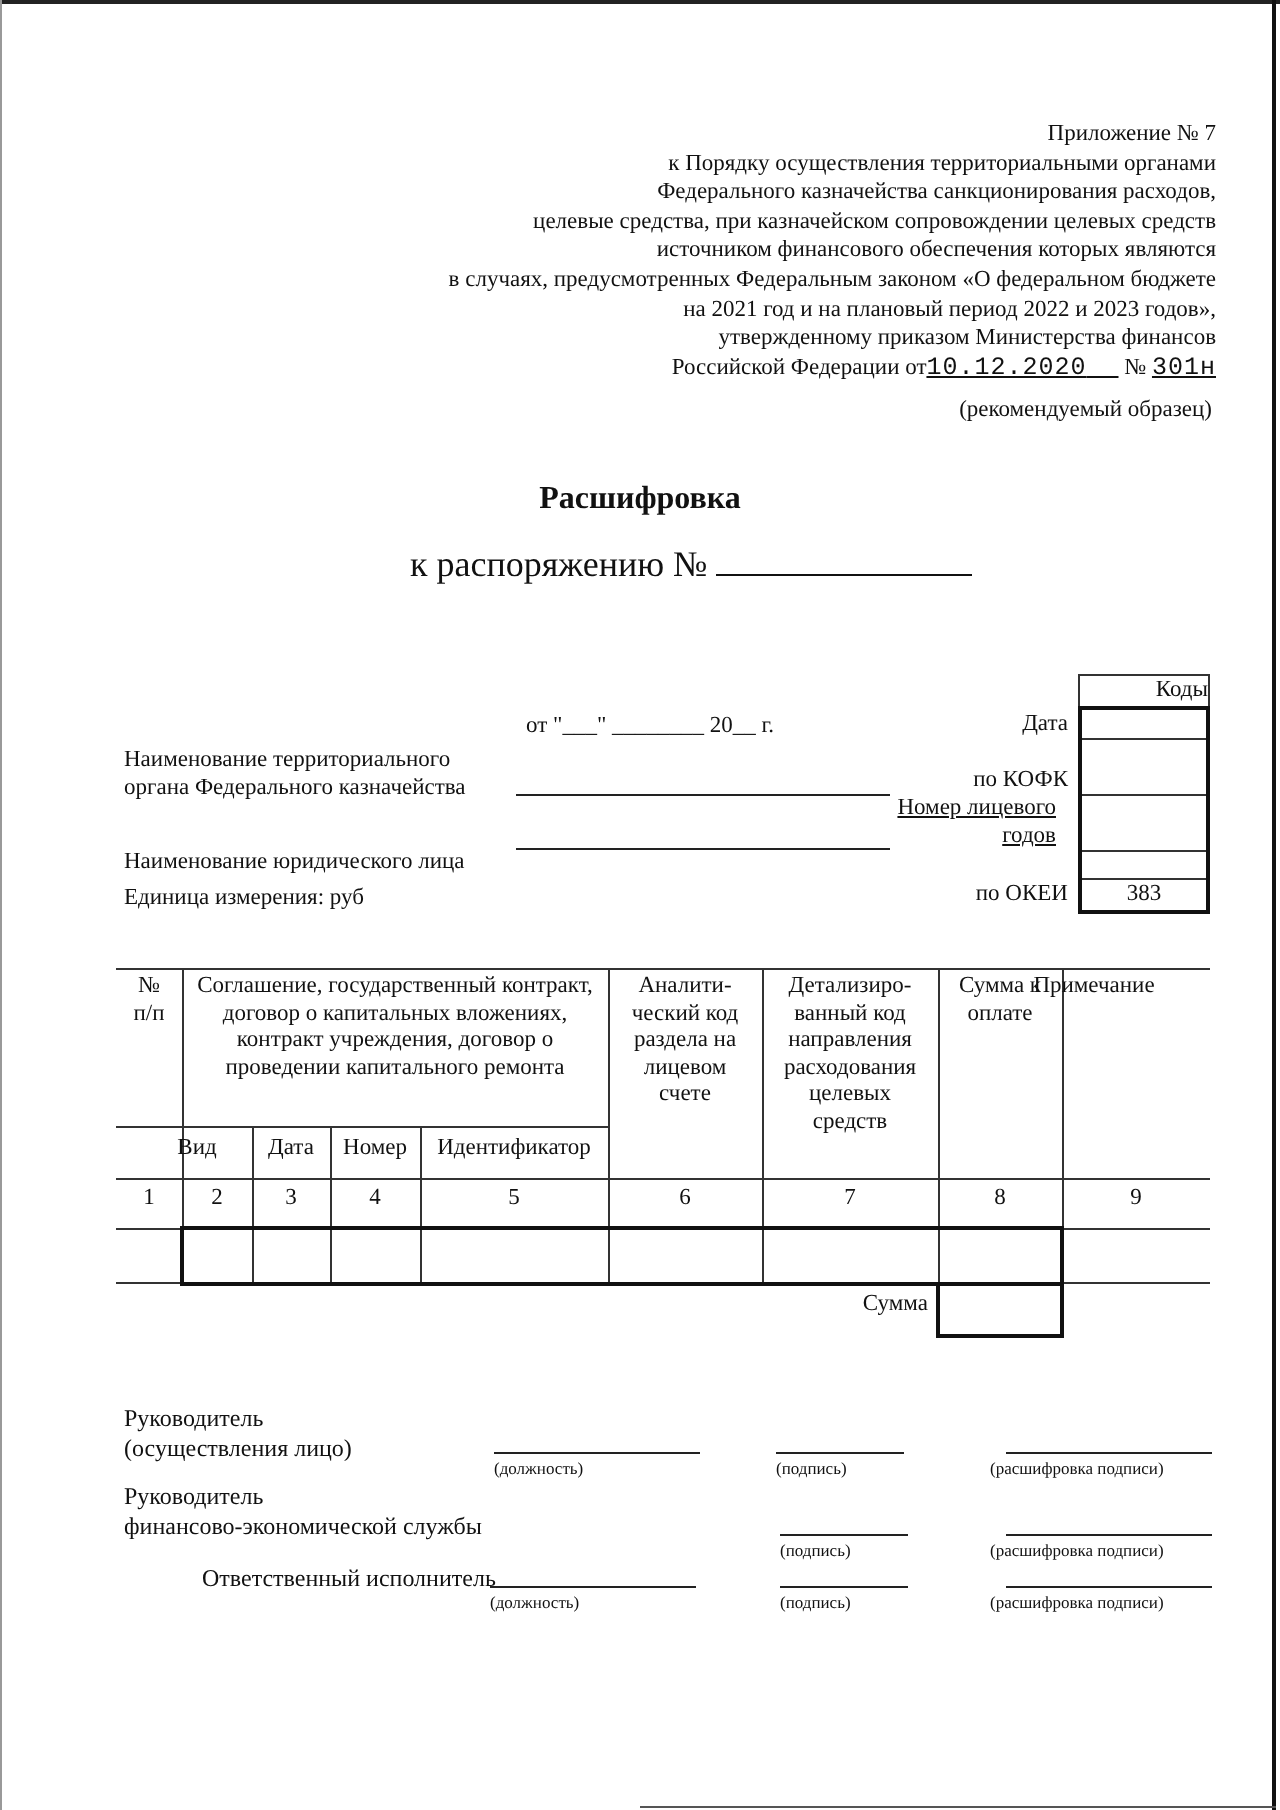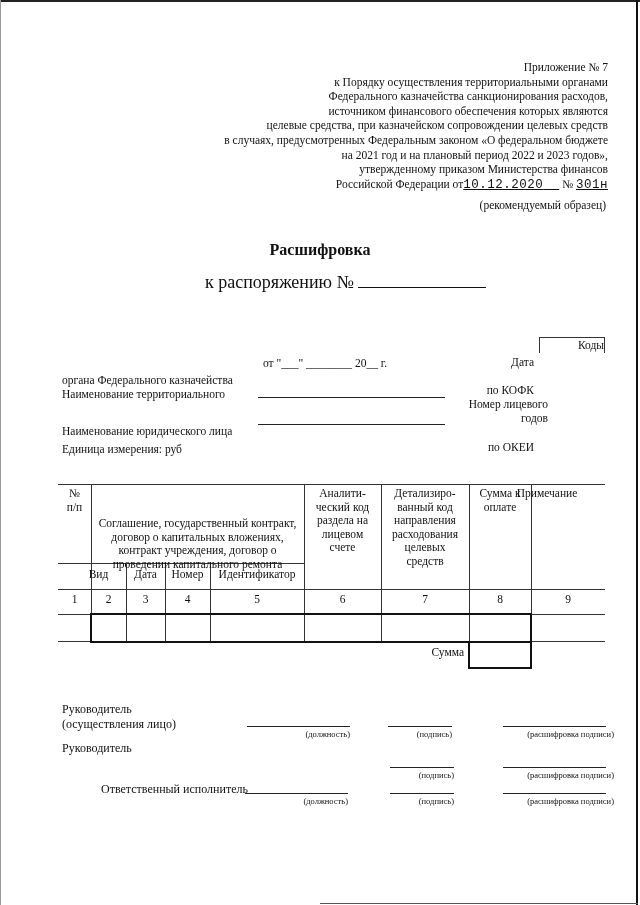--- a/index.html
+++ b/index.html
@@ -31,77 +31,84 @@
   #codes { position: absolute; left: 539px; top: 337px; width: 66px; }
   #codes .hdr { height: 15px; border: 1px solid #333; border-bottom: none; text-align: right; font-size: 11.5px; line-height: 15px; }
   #codes .body { border: 2px solid #111; }
   #codes .cell { border-bottom: 1px solid #333; text-align: center; font-size: 11.5px; box-sizing: border-box; }
   #codes .cell:last-child { border-bottom: none; }
   .cellb { position: absolute; box-sizing: border-box; font-size: 11.5px; line-height: 13.5px; text-align: center; }
   .hl { position: absolute; height: 0; border-top: 1px solid #333; }
   .vl { position: absolute; width: 0; border-left: 1px solid #333; }
   .bold-box { position: absolute; border: 2px solid #111; box-sizing: border-box; }
 
-  .sig-cap { position: absolute; font-size: 8.5px; text-align: right; }
+  .sig-cap { position: absolute; font-size: 8.5px; text-align: left; }
   .sig-line { position: absolute; height: 0; border-top: 1px solid #222; }
   .person { position: absolute; font-size: 12px; line-height: 15px; left: 62px; }
 </style>
 </head>
 <body>
 
 <div class="frame-top"></div>
 <div class="frame-right"></div>
 <div class="frame-left"></div>
 <div class="frame-bottom"></div>
 
 <div id="appendix" class="abs">
   <div>Приложение № 7</div>
   <div>к Порядку осуществления территориальными органами</div>
   <div>Федерального казначейства санкционирования расходов,</div>
+  <div>целевые средства, при казначейском сопровождении целевых средств</div>
   <div>источником финансового обеспечения которых являются</div>
-  <div>целевые средства, при казначейском сопровождении целевых средств</div>
   <div>в случаях, предусмотренных Федеральным законом «О федеральном бюджете</div>
   <div>на 2021 год и на плановый период 2022 и 2023 годов»,</div>
   <div>утвержденному приказом Министерства финансов</div>
   <div>
     <span>Российской Федерации от</span><span class="mono">10.12.2020</span><span class="mono">&nbsp;&nbsp;</span>
     <span>№</span>
     <span class="mono">301н</span>
   </div>
 </div>
 
 <div id="sample" class="abs">(рекомендуемый образец)</div>
 <div id="title" class="abs">Расшифровка</div>
 <div id="order" class="abs">
   <span>к распоряжению №</span><span class="blank"></span>
 </div>
 
 <div class="abs lbl" style="left:263px; top:356px;">от "___" ________ 20__ г.</div>
 
 <div class="abs lbl" style="left:62px; top:373px;">
+  <div>Наименование территориального</div>
   <div>органа Федерального казначейства</div>
-  <div>Наименование территориального</div>
 </div>
 <div class="uline" style="left:258px; top:397px; width:187px;"></div>
 
 <div class="abs lbl" style="left:62px; top:424px;">Наименование юридического лица</div>
 <div class="uline" style="left:258px; top:424px; width:187px;"></div>
 
 <div class="abs lbl" style="left:62px; top:442px;">Единица измерения: руб</div>
 
 <div class="abs lbl right" style="right:106px; top:355px;">Дата</div>
 <div class="abs lbl right" style="right:106px; top:383px;">по КОФК</div>
-<div class="abs lbl right" style="right:92px; top:397px;">
+<div class="abs lbl right" style="right:112px; top:397px;text-decoration:underline;">
   <div>Номер лицевого</div>
   <div>годов</div>
 </div>
 <div class="abs lbl right" style="right:106px; top:440px;">по ОКЕИ</div>
 
 <div id="codes">
   <div class="hdr">Коды</div>
+  <div class="body">
+    <div class="cell" style="height:15px;"></div>
+    <div class="cell" style="height:28px;"></div>
+    <div class="cell" style="height:28px;"></div>
+    <div class="cell" style="height:14px;"></div>
+    <div class="cell" style="height:15px; line-height:15px;">383</div>
+  </div>
 </div>
 
 <div>
 
   <div class="hl" style="left:58px; top:484px; width:547px;"></div>
   <div class="hl" style="left:58px; top:563px; width:246px;"></div>
   <div class="hl" style="left:58px; top:589px; width:547px;"></div>
   <div class="hl" style="left:58px; top:614px; width:547px;"></div>
   <div class="hl" style="left:58px; top:641px; width:33px;"></div>
   <div class="hl" style="left:531px; top:641px; width:74px;"></div>
@@ -113,21 +120,21 @@
   <div class="vl" style="left:304px; top:484px; height:157px;"></div>
   <div class="vl" style="left:381px; top:484px; height:157px;"></div>
   <div class="vl" style="left:469px; top:484px; height:157px;"></div>
   <div class="vl" style="left:531px; top:484px; height:130px;"></div>
 
   <div class="bold-box" style="left:90px; top:613px; width:442px; height:30px;"></div>
   <div class="bold-box" style="left:468px; top:641px; width:64px; height:28px;"></div>
 
   <div class="cellb" style="left:58px; top:487px; width:33px; white-space:pre-line;">№
 п/п</div>
-  <div class="cellb" style="left:96px; top:487px; width:203px;margin-top:30px;">Соглашение, государственный контракт,  договор о капитальных вложениях, контракт учреждения, договор о проведении капитального ремонта</div>
+  <div class="cellb" style="left:96px; top:487px; width:203px;">Соглашение, государственный контракт,  договор о капитальных вложениях, контракт учреждения, договор о проведении капитального ремонта</div>
   <div class="cellb" style="left:81px; top:568px; width:35px;">Вид</div>
   <div class="cellb" style="left:126px; top:568px; width:39px;">Дата</div>
   <div class="cellb" style="left:165px; top:568px; width:45px;">Номер</div>
   <div class="cellb" style="left:210px; top:568px; width:94px;">Идентификатор</div>
   <div class="cellb" style="left:304px; top:487px; width:77px; white-space:pre-line;">Аналити-
 ческий код
 раздела на
 лицевом
 счете</div>
   <div class="cellb" style="left:381px; top:487px; width:88px; white-space:pre-line;">Детализиро-
@@ -170,20 +177,21 @@
   </div>
   <div class="sig-line" style="left:247px; top:726px; width:103px;"></div>
   <div class="sig-cap" style="left:247px; top:729px; width:103px;">(должность)</div>
   <div class="sig-line" style="left:388px; top:726px; width:64px;"></div>
   <div class="sig-cap" style="left:388px; top:729px; width:64px;">(подпись)</div>
   <div class="sig-line" style="left:503px; top:726px; width:103px;"></div>
   <div class="sig-cap" style="left:495px; top:729px; width:119px;">(расшифровка подписи)</div>
 
   <div class="person" style="top:741px;">
     <div>Руководитель</div>
+    <div>финансово-экономической службы</div>
   </div>
   <div class="sig-line" style="left:390px; top:767px; width:64px;"></div>
   <div class="sig-cap" style="left:390px; top:770px; width:64px;">(подпись)</div>
   <div class="sig-line" style="left:503px; top:767px; width:103px;"></div>
   <div class="sig-cap" style="left:495px; top:770px; width:119px;">(расшифровка подписи)</div>
 
   <div class="person" style="top:782px;margin-left:39px;">Ответственный исполнитель</div>
   <div class="sig-line" style="left:245px; top:793px; width:103px;"></div>
   <div class="sig-cap" style="left:245px; top:796px; width:103px;">(должность)</div>
   <div class="sig-line" style="left:390px; top:793px; width:64px;"></div>

